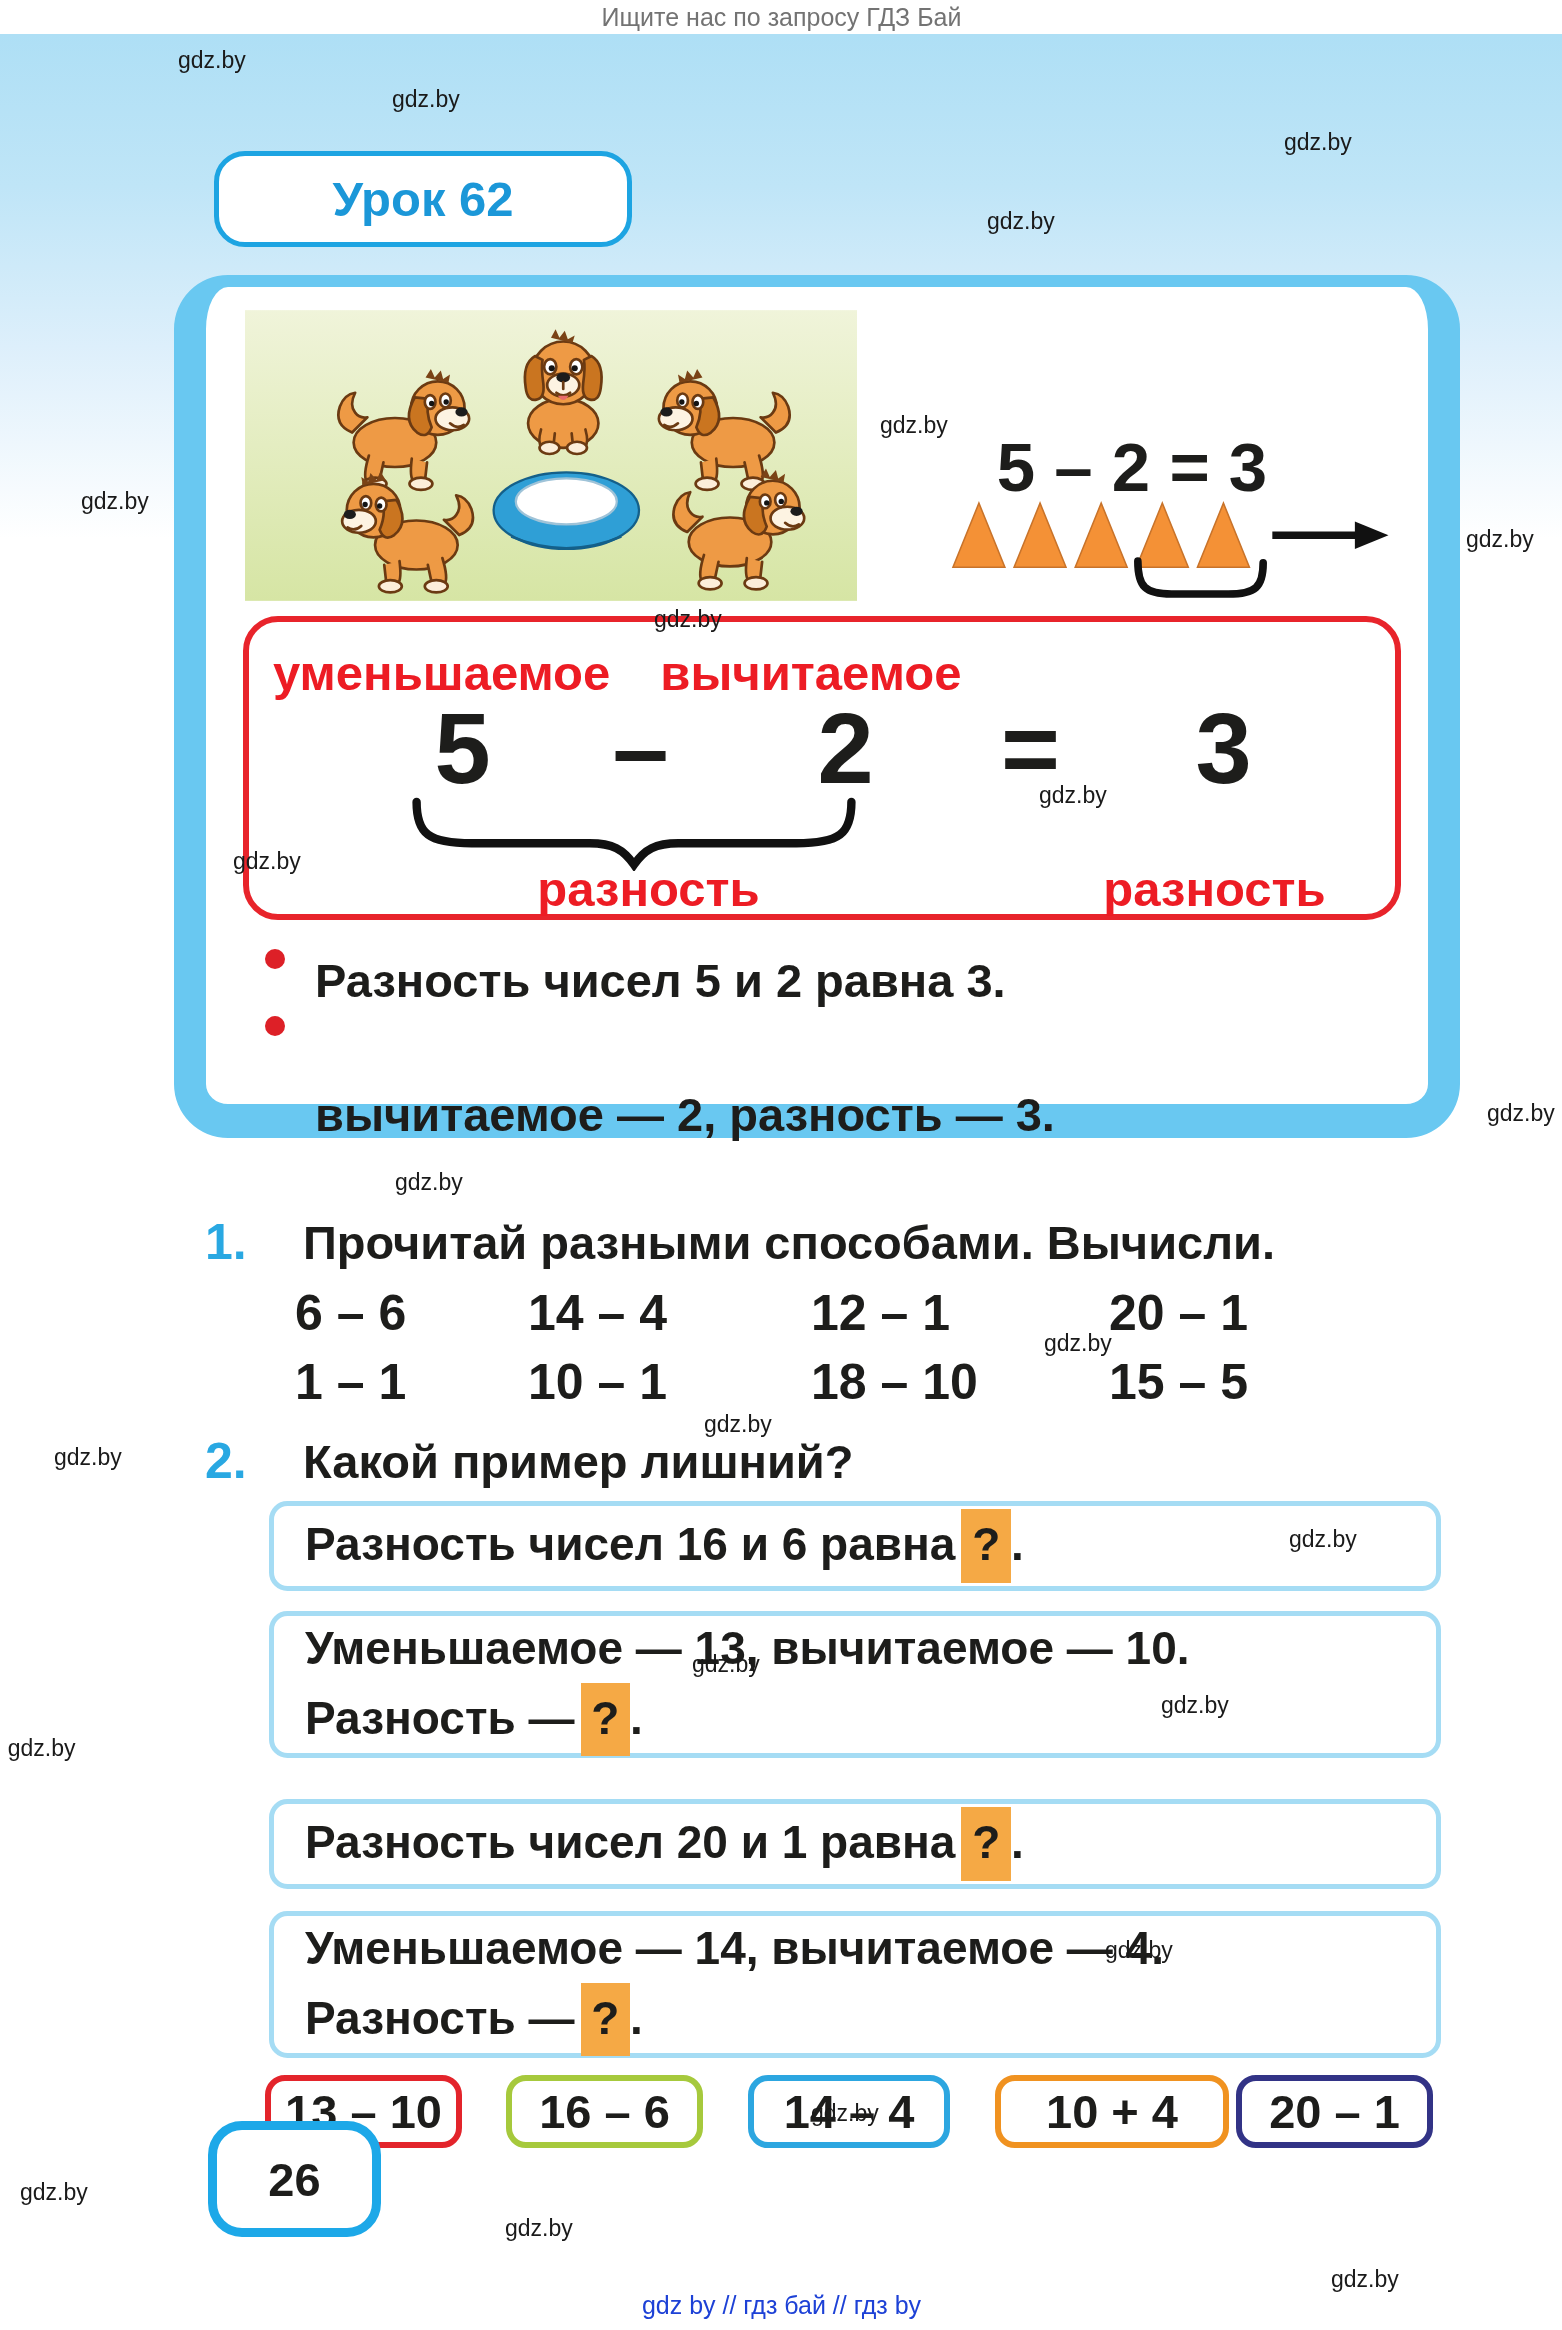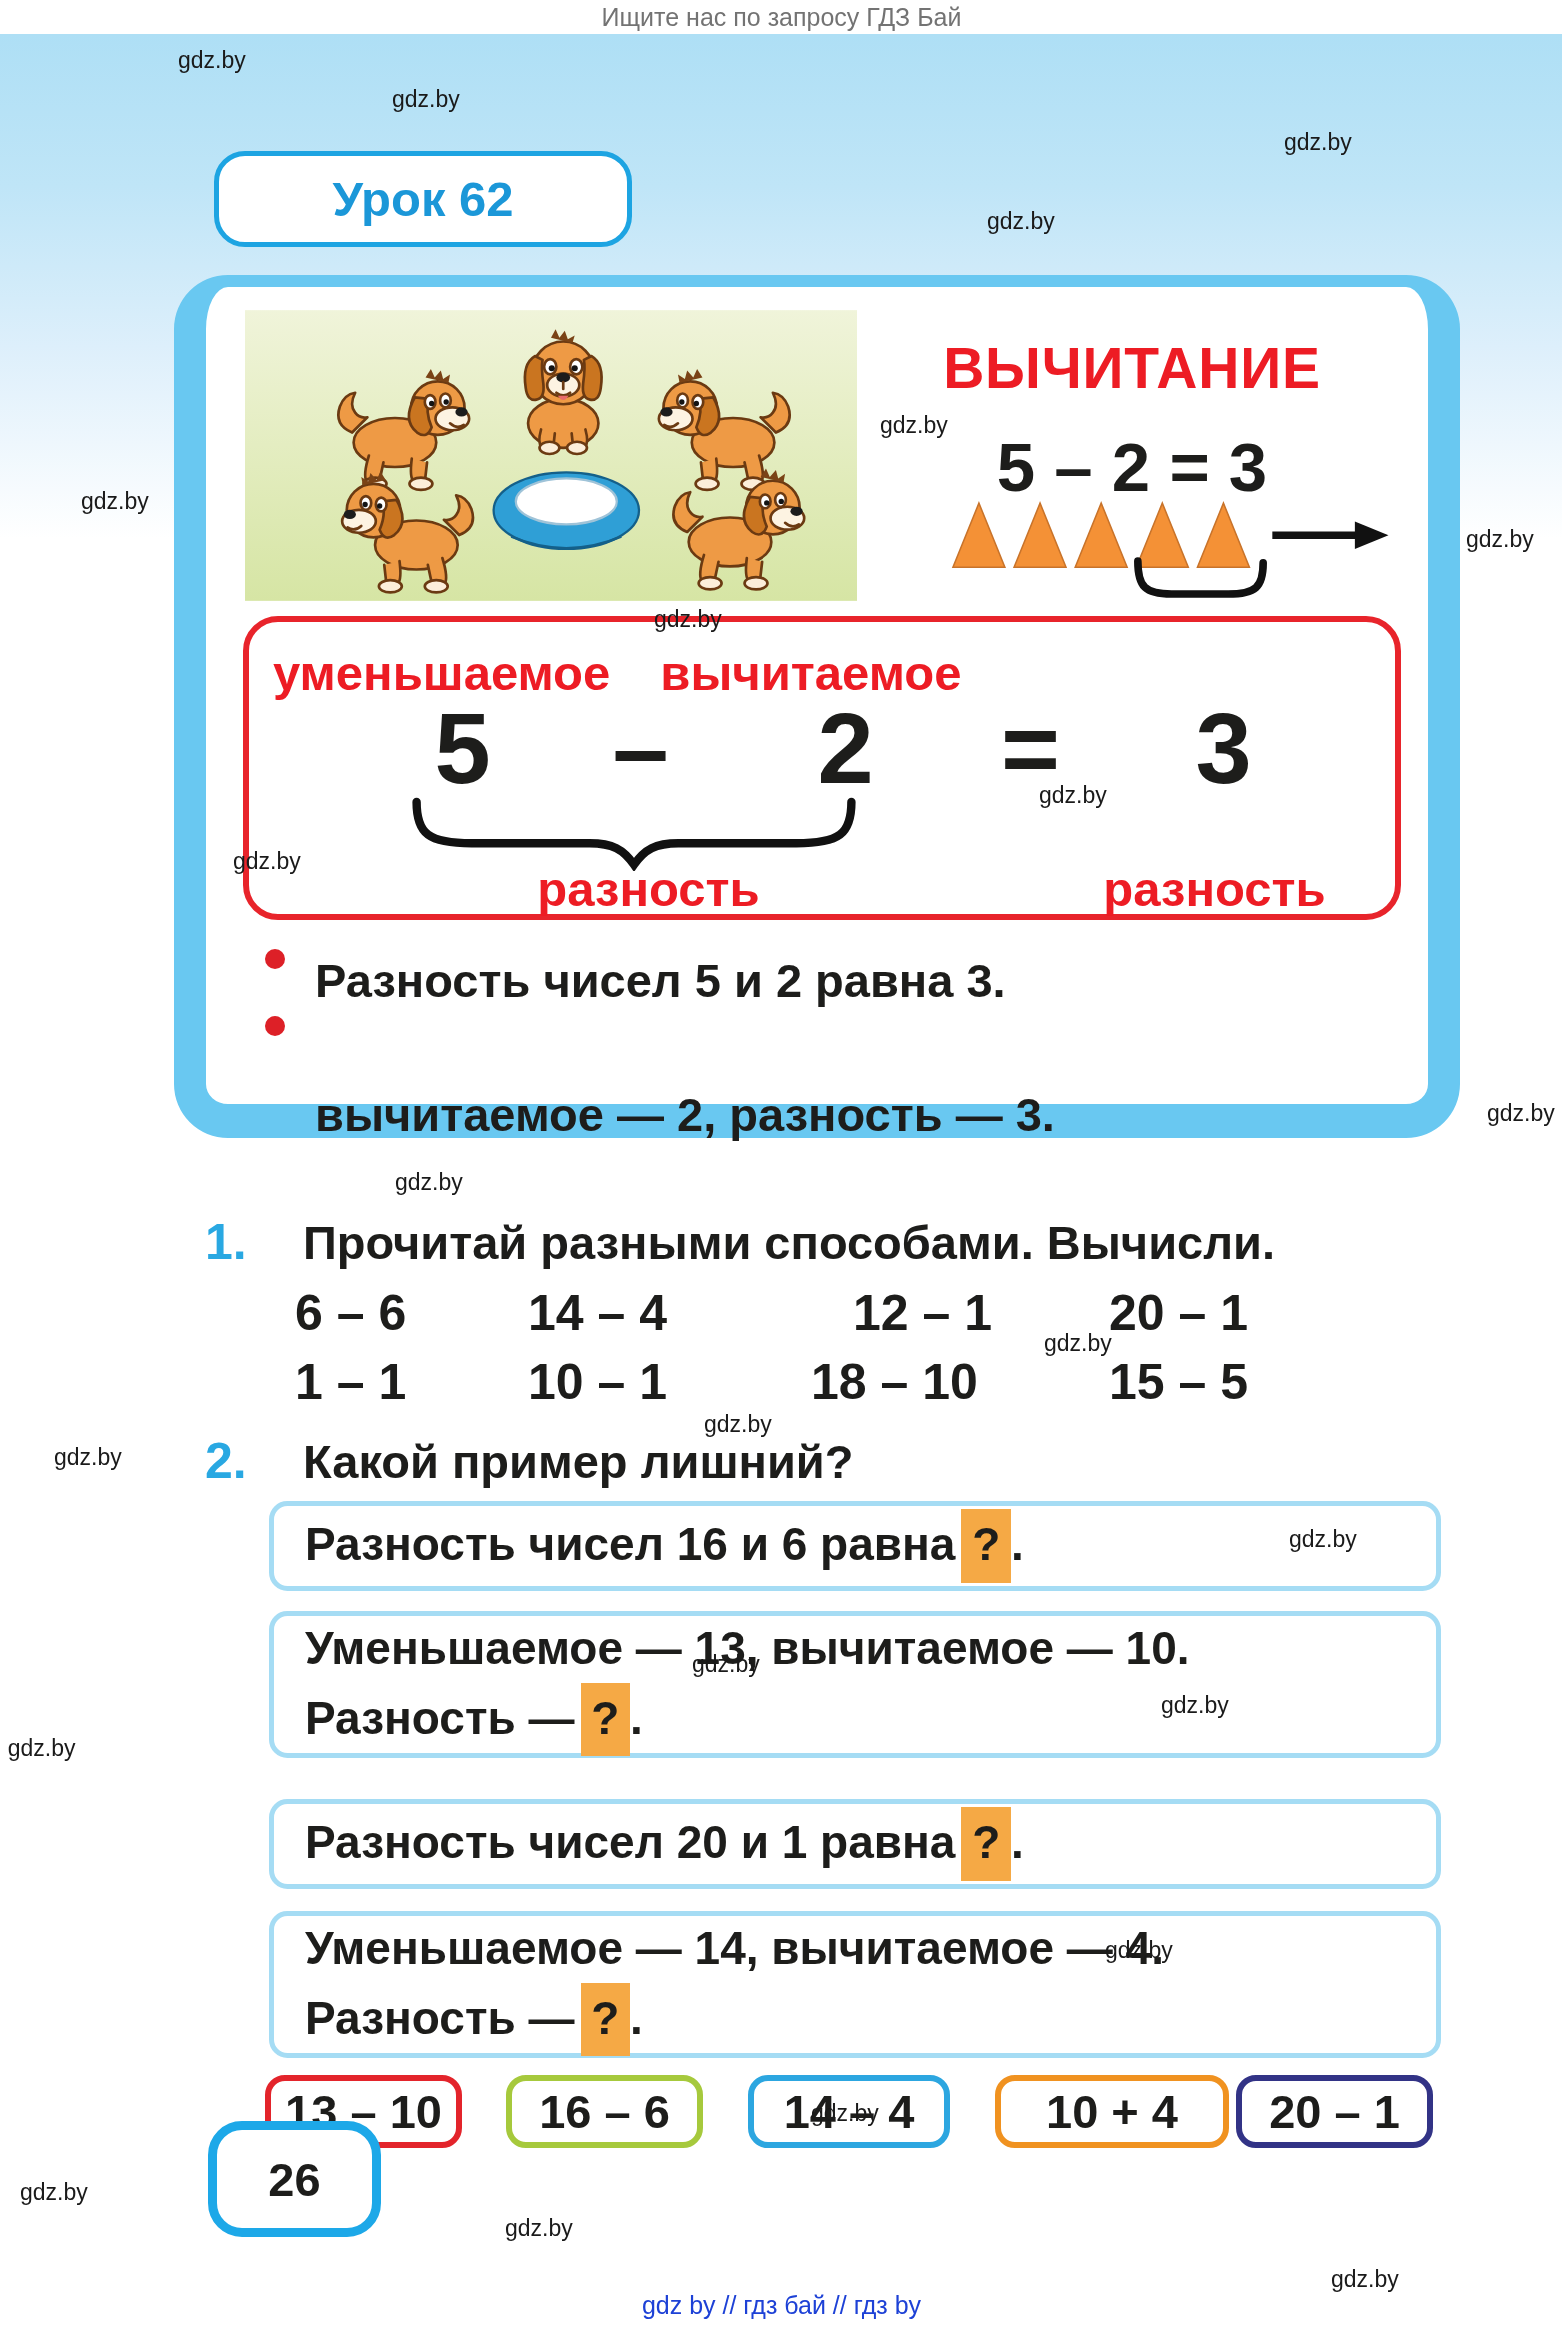--- a/index.html
+++ b/index.html
@@ -124,21 +124,20 @@
     <use href="#pupSide" transform="translate(716,78) scale(-1,1)"></use>
     <g stroke="#14608a" stroke-width="3">
       <ellipse cx="420" cy="262" rx="95" ry="50" fill="#2f9fd6"></ellipse>
       <ellipse cx="420" cy="250" rx="66" ry="30" fill="#ffffff" stroke="#9fc3d8"></ellipse>
       <path d="M348,296 q72,30 144,0" fill="none"></path>
     </g>
     <use href="#pupSide" transform="translate(302,212) scale(-1,1)"></use>
     <use href="#pupSide" transform="translate(556,208)"></use>
   </svg>
 
-  <div class="abs title-red">ВЫЧИТАНИЕ</div>
   <div class="abs eq-small">5 – 2 = 3</div>
 
   <svg class="abs tri-svg" width="444" height="149" viewBox="0 0 580 195">
     <g fill="#f49136" stroke="#c8732a" stroke-width="2">
       <polygon points="36,8 70,92 2,92"></polygon>
       <polygon points="116,8 150,92 82,92"></polygon>
       <polygon points="196,8 230,92 162,92"></polygon>
       <polygon points="276,8 310,92 242,92"></polygon>
       <polygon points="356,8 390,92 322,92"></polygon>
     </g>
@@ -168,21 +167,21 @@
   <div class="abs bullet-dot" style="left:265px;top:949px;"></div>
   <div class="abs btext" style="left:315px;top:929px;">Разность чисел 5 и 2 равна 3.</div>
   <div class="abs bullet-dot" style="left:265px;top:1016px;"></div>
   <div class="abs btext" style="left:315px;top:1063px;">вычитаемое — 2, разность — 3.</div>
 
   <div class="abs exnum" style="left:205px;top:1213px;">1.</div>
   <div class="abs extitle" style="left:303px;top:1215px;">Прочитай разными способами. Вычисли.</div>
   <div class="abs exrow" style="top:1284px;">
     <span class="cell" style="left:295px;">6 – 6</span>
     <span class="cell" style="left:528px;">14 – 4</span>
-    <span class="cell" style="left:811px;margin-left:42px;">12 – 1</span>
+    <span class="cell" style="left:811px;">12 – 1</span>
     <span class="cell" style="left:1109px;">20 – 1</span>
   </div>
   <div class="abs exrow" style="top:1353px;">
     <span class="cell" style="left:295px;">1 – 1</span>
     <span class="cell" style="left:528px;">10 – 1</span>
     <span class="cell" style="left:811px;">18 – 10</span>
     <span class="cell" style="left:1109px;">15 – 5</span>
   </div>
 
   <div class="abs exnum" style="left:205px;top:1432px;">2.</div>

